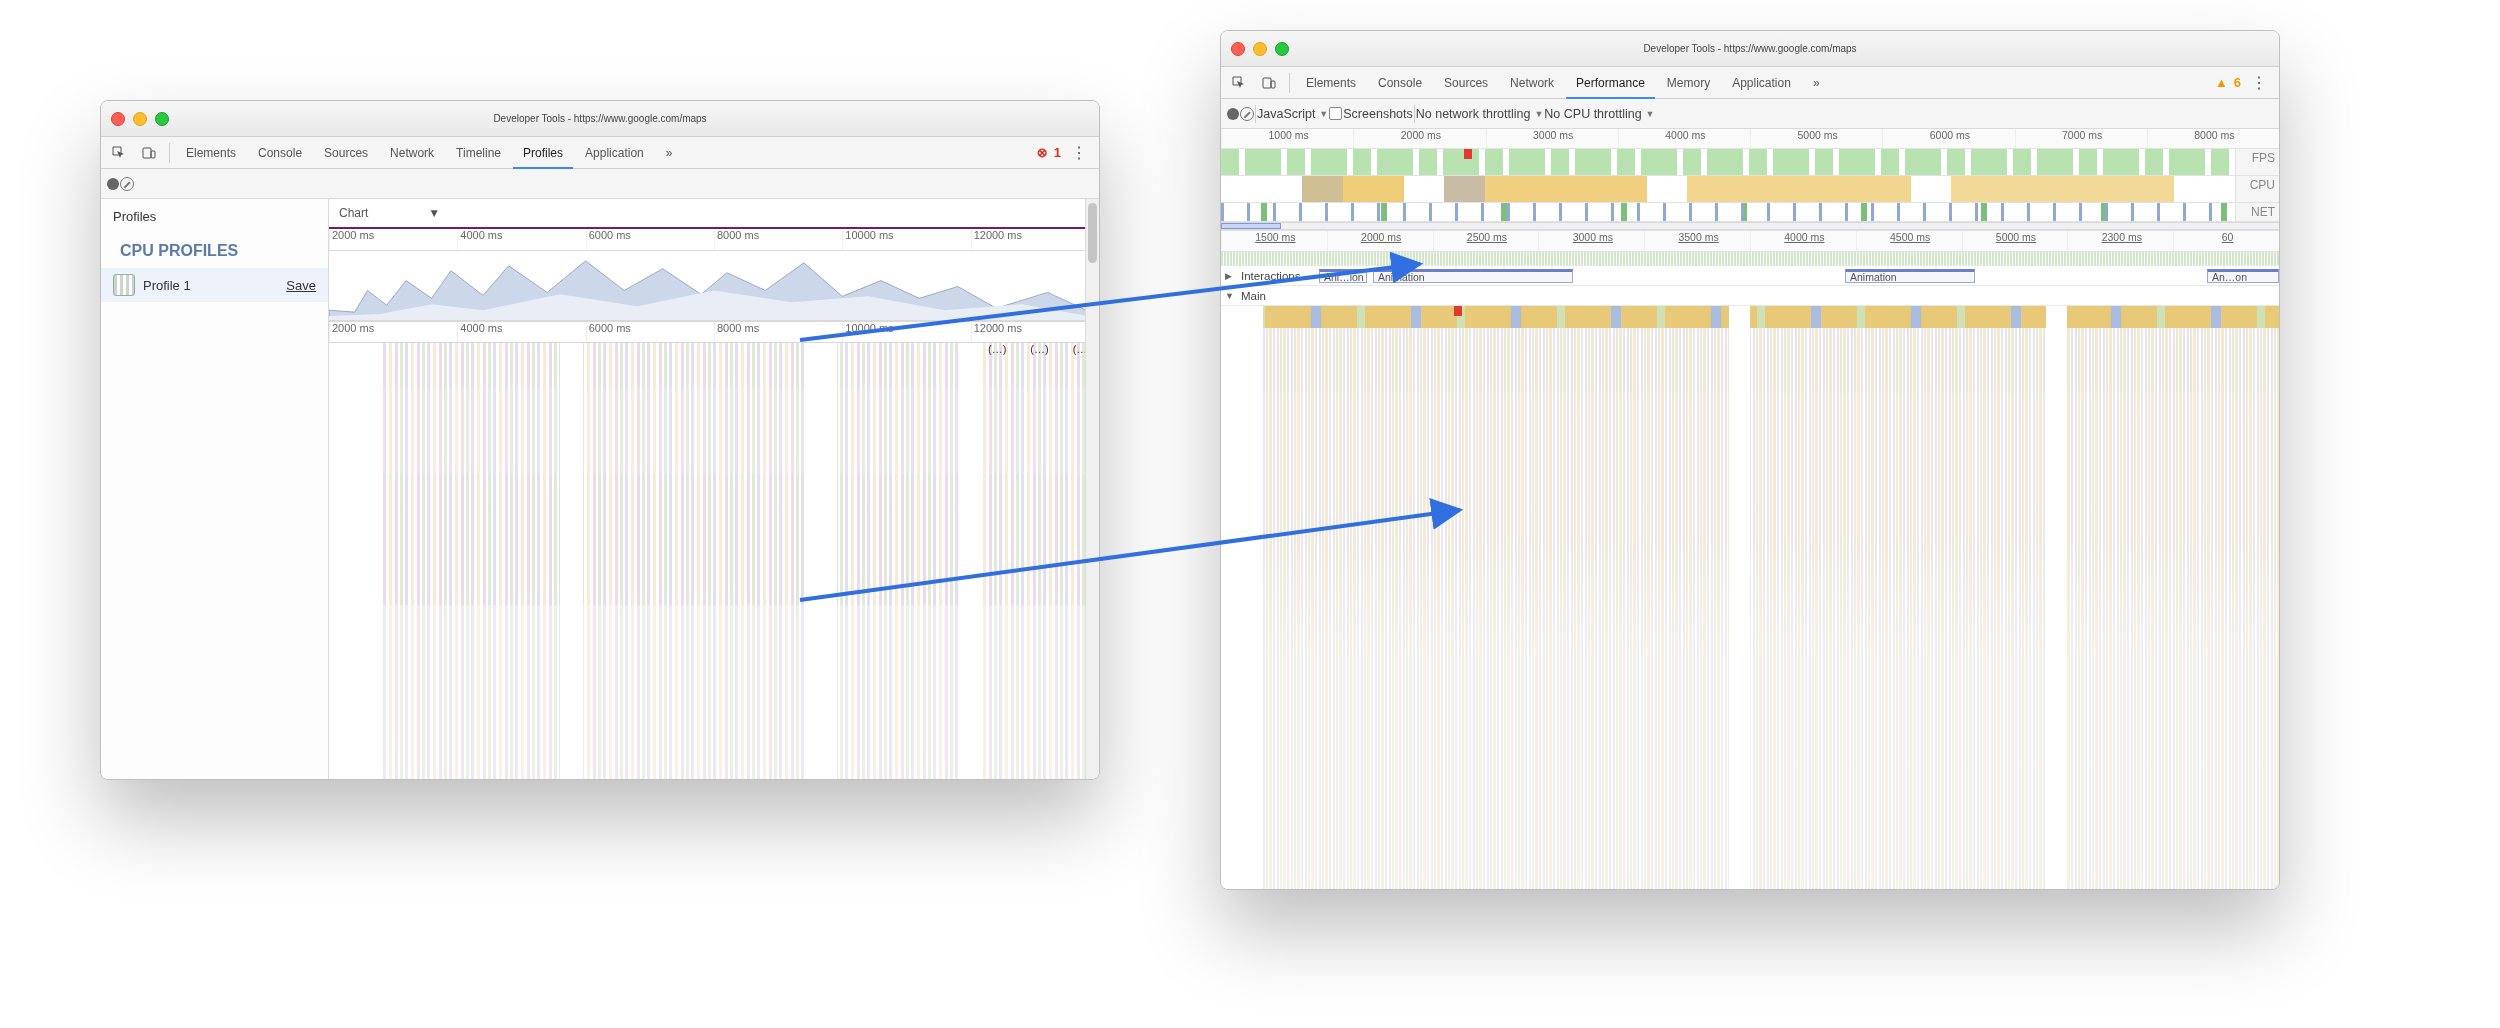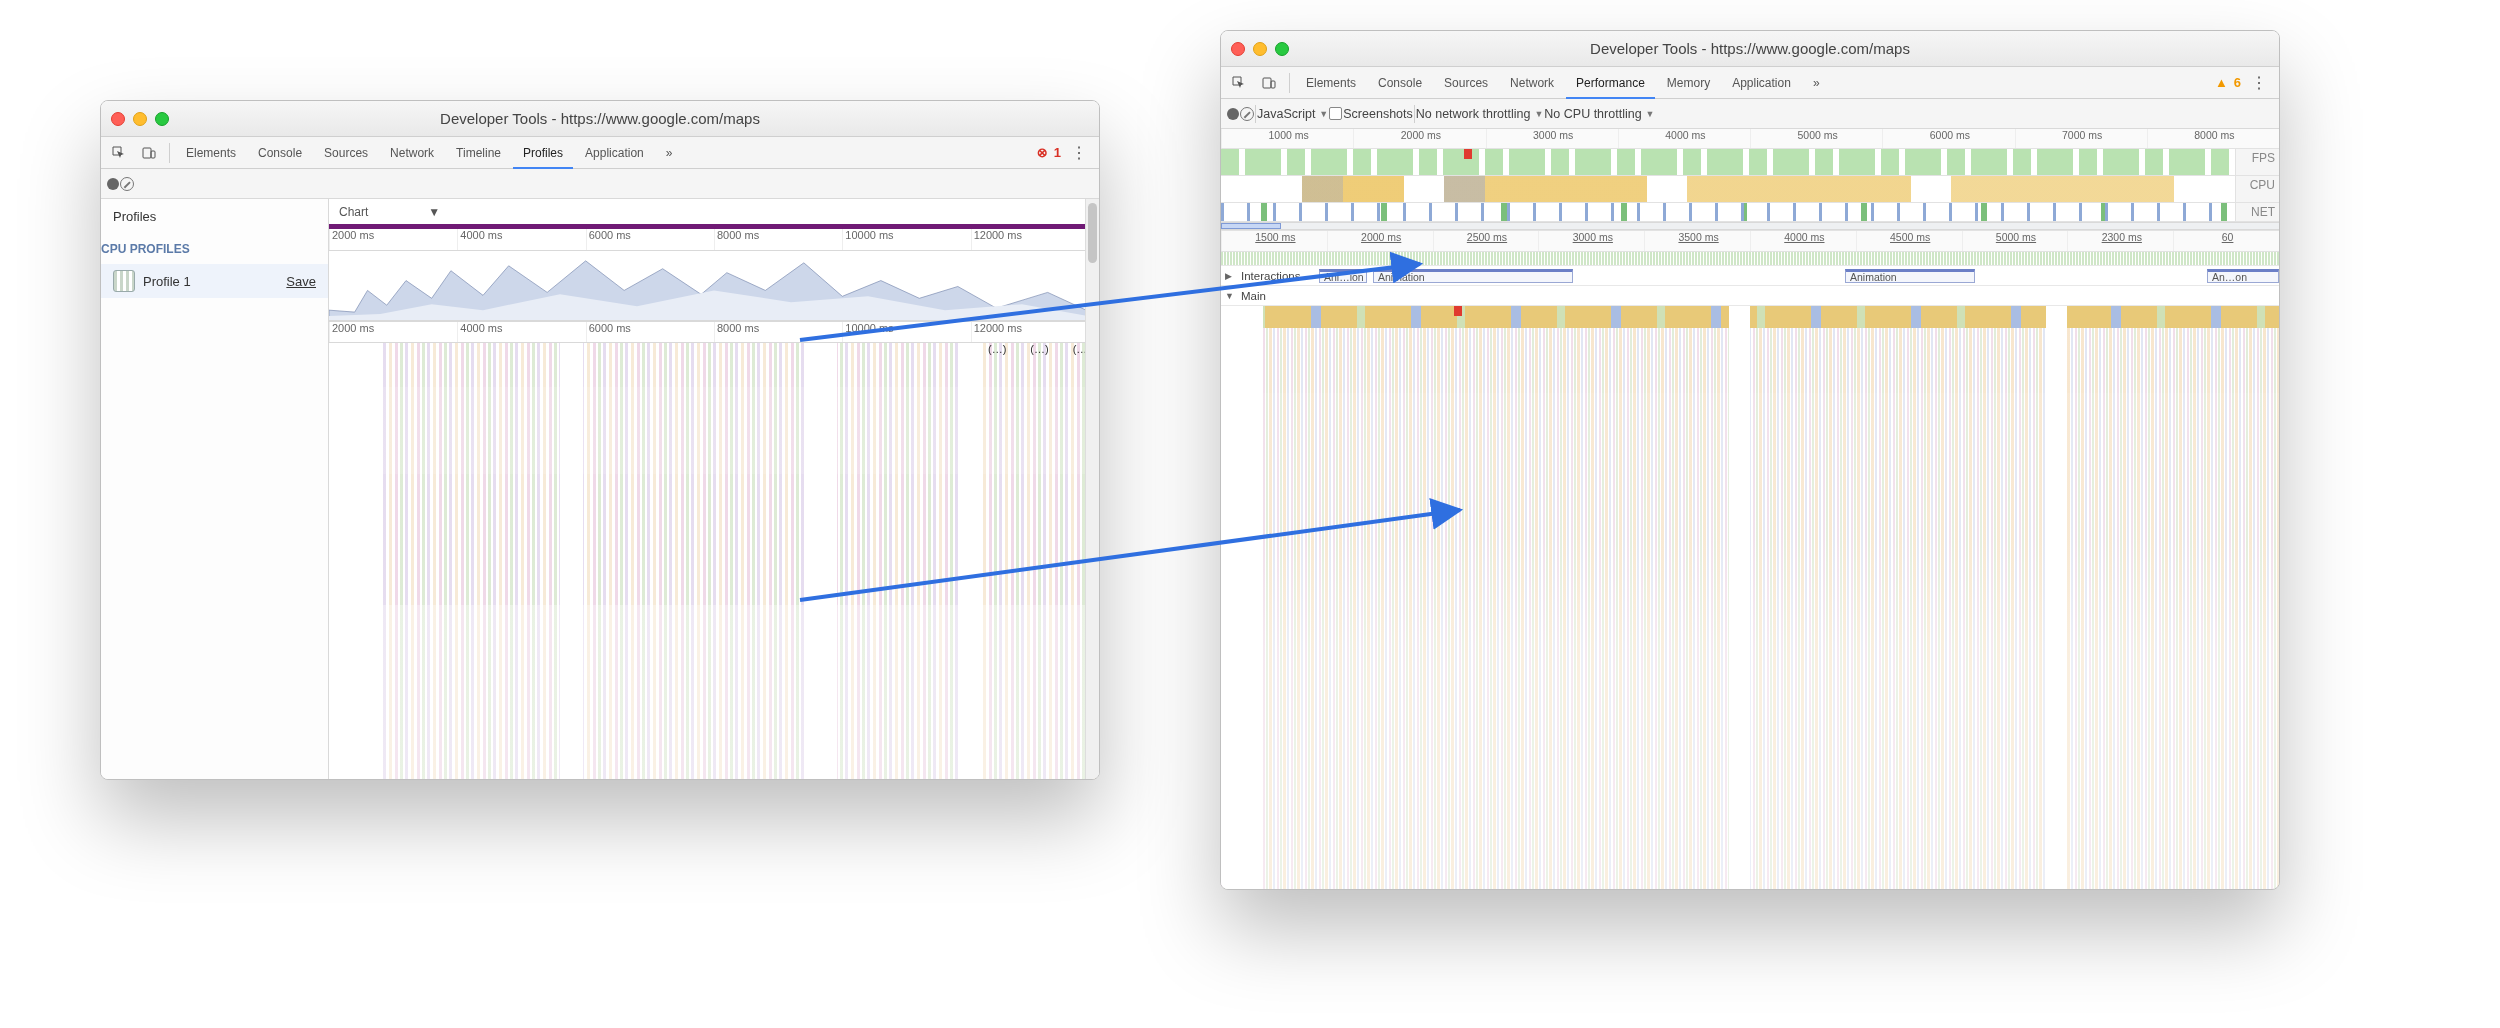--- a/index.html
+++ b/index.html
@@ -34,21 +34,21 @@
     position: relative;
     flex: none;
   }
   .traffic-lights { display: flex; gap: 8px; }
   .tl { width: 14px; height: 14px; border-radius: 50%; }
   .tl.red { background:#ff5f57; border:1px solid #e33e32;}
   .tl.yellow{ background:#ffbd2e; border:1px solid #e1a116;}
   .tl.green{ background:#28c940; border:1px solid #17a22b;}
   .window-title {
     position:absolute; left:0; right:0; text-align:center;
-    font-size:15px; color:#444; pointer-events:none;
+    font-size:10px; color:#444; pointer-events:none;
   }
 
   
   .tabstrip {
     height: 32px;
     border-bottom: 1px solid #cfcfcf;
     display: flex; align-items: center;
     padding: 0 4px;
     gap: 2px;
     flex: none;
@@ -85,37 +85,37 @@
   .chk { width:13px;height:13px;border:1px solid #888;border-radius:2px;background:#fff;}
 
   
   .left-body { flex:1; display:flex; min-height:0;}
   .sidebar {
     width: 228px; border-right:1px solid #d9d9d9;
     background:#fdfdfd; display:flex; flex-direction:column;
     font-size:13px;
   }
   .sidebar .hdr { padding:10px 12px; color:#333;}
-  .sidebar .section-title{ padding:8px 0; color:#5b7aa8; font-size:12px; font-weight:600;}
+  .sidebar .section-title{ padding:8px 19px; color:#5b7aa8; font-size:16px; font-weight:600;}
   .profile-row {
     display:flex; align-items:center; justify-content:space-between;
     padding:6px 12px; background:#eef3fb;
   }
   .profile-row .pl { display:flex; align-items:center; gap:8px;}
   .profile-ico{
     width:22px;height:22px;border:1px solid #9aa;border-radius:3px;
     background:
       repeating-linear-gradient(90deg,#c9d6c9 0 3px,#fff 3px 6px),
       linear-gradient(#fff,#fff);
   }
   .profile-row .save { text-decoration:underline; color:#333;}
 
   .chart-area { flex:1; display:flex; flex-direction:column; min-width:0;}
   .chart-select {
-    height:30px; border-bottom:5px solid #701a75;
+    height:30px; border-bottom:2px solid #701a75;
     display:flex;align-items:center;padding:0 10px;gap:60px;color:#555;
   }
 
   .ruler {
     height:22px; border-bottom:1px solid #d9d9d9;
     display:flex; font-size:11px; color:#666;
   }
   .ruler.axisBottom { border-top:1px solid #d9d9d9;border-bottom:1px solid #d9d9d9;}
   .ruler span { flex:1; padding-left:2px; border-left:1px solid #eee;}
 

